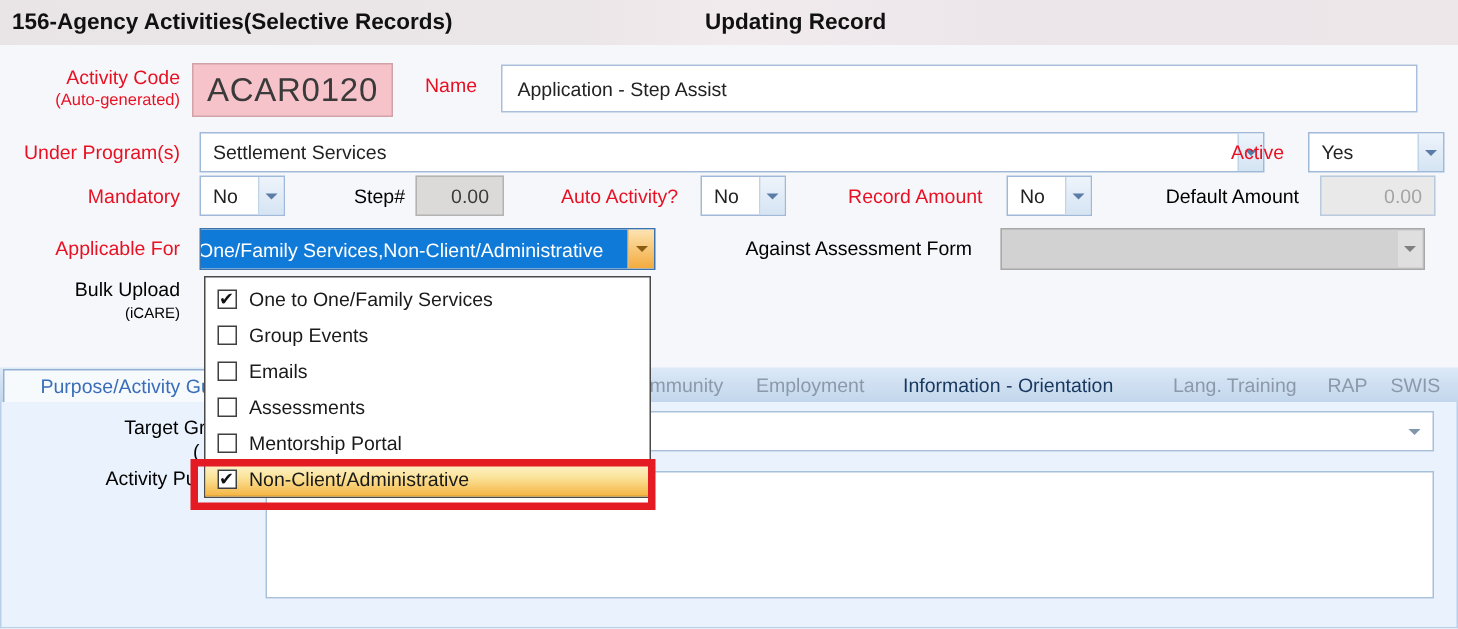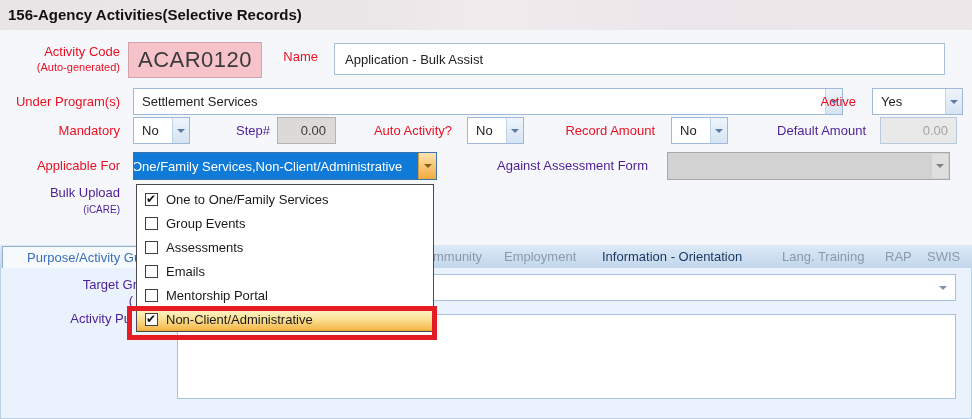--- a/index.html
+++ b/index.html
@@ -12,21 +12,21 @@
   }
   
   .titlebar {
     position:absolute; left:0; top:0; width:972px; height:30px;
     background:linear-gradient(90deg,#e9e5e6 0%,#ebe6e7 40%,#f2ebee 50%,#ece5e9 70%,#eee7ea 100%);
   }
   .titlebar .t1 { position:absolute; left:8px; top:6px; font-size:15px; font-weight:bold; color:#111; }
   .titlebar .t2 { position:absolute; left:470px; top:6px; font-size:15px; font-weight:bold; color:#111; }
 
   
-  .lbl { position:absolute; text-align:right; color:#4c1d95; line-height:15px; white-space:nowrap; }
+  .lbl { position:absolute; text-align:right; color:#000000; line-height:15px; white-space:nowrap; }
   .lbl.red { color:#e81123; }
   .box { position:absolute; background:#fff; border:1px solid #a9bfdb; }
   .combo { position:absolute; background:#fff; border:1px solid #a0b9d8; display:flex; align-items:center;
            padding-left:8px; color:#222; overflow:hidden; }
   .combo .btn {
     position:absolute; top:0; right:0; bottom:0; width:17px;
     background:linear-gradient(#eef4fb,#d5e4f3); border-left:1px solid #c0d4e8;
   }
   .combo .btn::after {
     content:""; position:absolute; left:50%; top:50%; margin:-2px 0 0 -4px;
@@ -93,28 +93,29 @@
   .purpose-area { position:absolute; left:177px; top:314px; width:779px; height:85px;
                   background:#fff; border:1px solid #a9c0da; z-index:1; }
 </style>
 </head>
 <body>
 
 <div class="app">
 
   <div class="titlebar">
     <div class="t1">156-Agency Activities(Selective Records)</div>
+    <div class="t2">Updating Record</div>
   </div>
 
   <div class="lbl red" style="left:20px; top:44px; width:100px;">Activity Code</div>
   <div class="lbl red" style="left:20px; top:60px; width:100px; font-size:11px;">(Auto-generated)</div>
   <div class="code-box">ACAR0120</div>
 
   <div class="lbl red" style="left:243px; top:49px; width:75px;">Name</div>
-  <div class="box name-input">Application - Bulk Assist</div>
+  <div class="box name-input">Application - Step Assist</div>
 
   <div class="lbl red" style="left:10px; top:94px; width:110px;">Under Program(s)</div>
   <div class="combo" style="left:133px; top:88px; width:710px; height:27px;">
     <span>Settlement Services</span>
     <span class="btn"></span>
   </div>
   <div class="lbl red" style="left:776px; top:94px; width:80px;">Active</div>
   <div class="combo" style="left:872px; top:88px; width:91px; height:27px;">
     <span>Yes</span>
     <span class="btn"></span>
@@ -174,25 +175,25 @@
     <div class="item">
       <span class="cb checked"></span>
       <span>One to One/Family Services</span>
     </div>
     <div class="item">
       <span class="cb"></span>
       <span>Group Events</span>
     </div>
     <div class="item">
       <span class="cb"></span>
+      <span>Emails</span>
+    </div>
+    <div class="item">
+      <span class="cb"></span>
       <span>Assessments</span>
-    </div>
-    <div class="item">
-      <span class="cb"></span>
-      <span>Emails</span>
     </div>
     <div class="item">
       <span class="cb"></span>
       <span>Mentorship Portal</span>
     </div>
     <div class="item hl">
       <span class="cb checked"></span>
       <span>Non-Client/Administrative</span>
     </div>
   </div>

